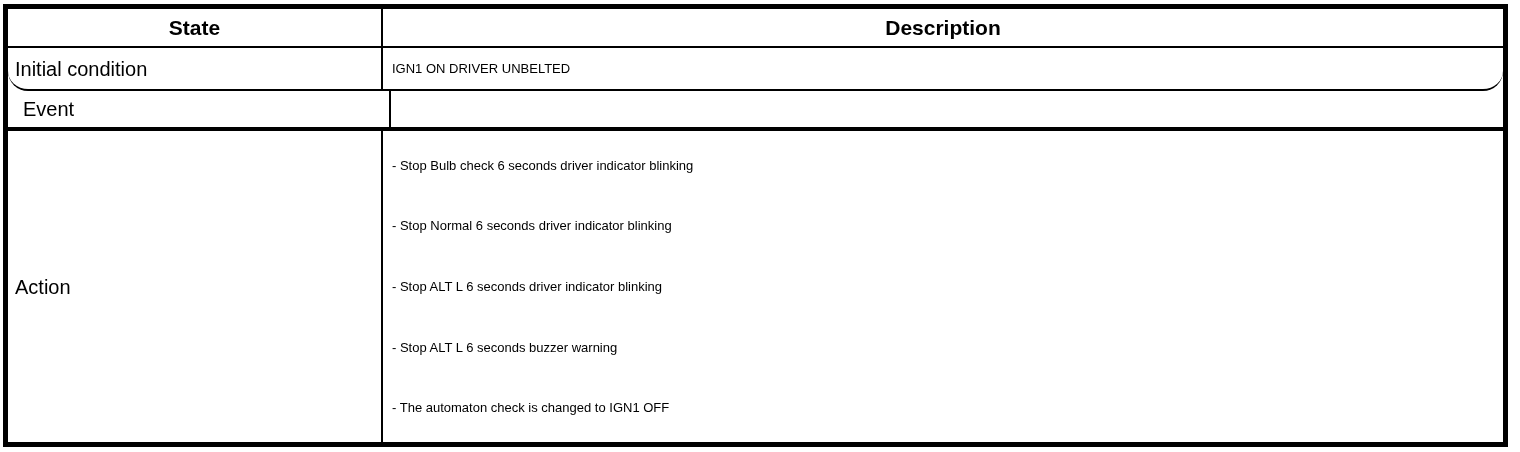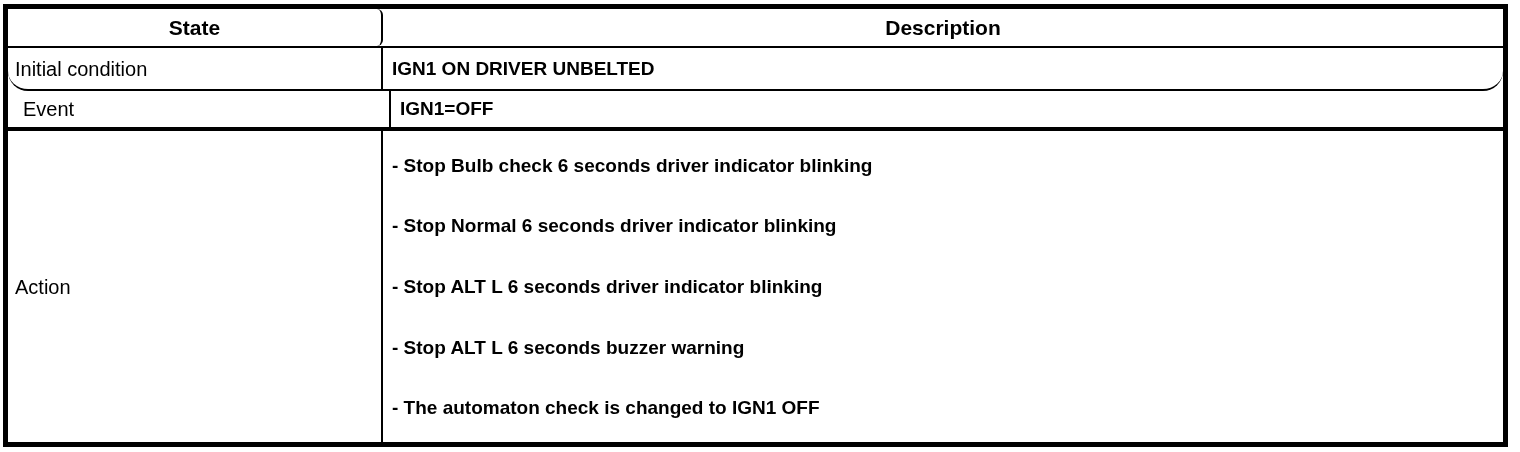--- a/index.html
+++ b/index.html
@@ -40,30 +40,28 @@
     align-items: center;
     padding-left: 7px;
     font-size: 20px;
     line-height: 22px;
   }
   .td-desc {
     flex: 1 1 auto;
     display: flex;
     align-items: center;
     padding-left: 9px;
-    font-size: 19px;
+    font-size: 13px;
     line-height: 22px;
-    font-weight: bold;
   }
   .th {
     justify-content: center;
     padding-left: 0;
     font-weight: bold;
     font-size: 21px;
-    border-radius: 6px;
   }
   .td-desc.action-list {
     flex-direction: column;
     align-items: stretch;
     justify-content: space-around;
     padding-top: 4px;
     padding-bottom: 4px;
   }
   .action-item {
     line-height: 23px;
@@ -80,21 +78,20 @@
     <div class="td-desc th">Description</div>
   </div>
 
   <div class="tr tr-initial">
     <div class="td-state">Initial condition</div>
     <div class="td-desc">IGN1 ON DRIVER UNBELTED</div>
   </div>
 
   <div class="tr tr-event">
     <div class="td-state">Event</div>
-    <div class="td-desc">IGN1=OFF</div>
   </div>
 
   <div class="tr tr-action">
     <div class="td-state">Action</div>
     <div class="td-desc action-list">
       <div class="action-item">- Stop Bulb check 6 seconds driver indicator blinking</div>
       <div class="action-item">- Stop Normal 6 seconds driver indicator blinking</div>
       <div class="action-item">- Stop ALT L 6 seconds driver indicator blinking</div>
       <div class="action-item">- Stop ALT L 6 seconds buzzer warning</div>
       <div class="action-item">- The automaton check is changed to IGN1 OFF</div>

